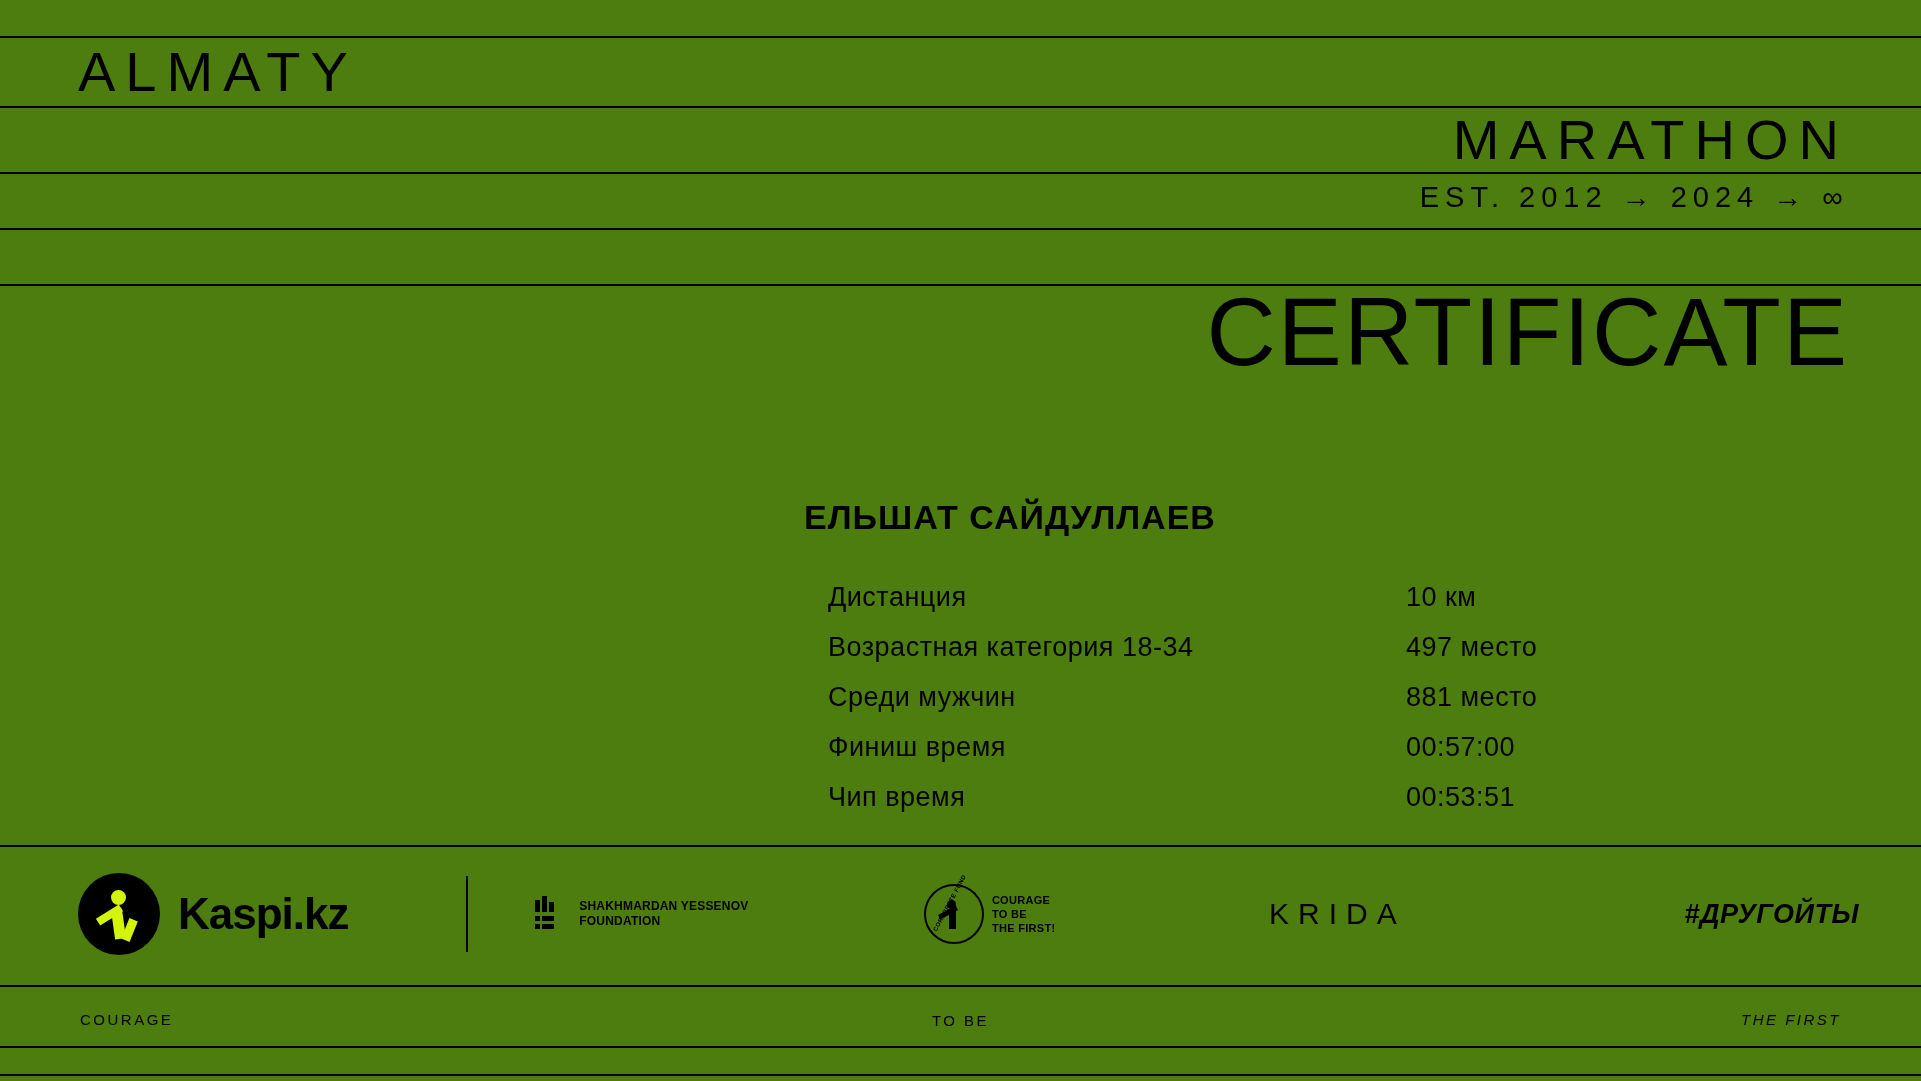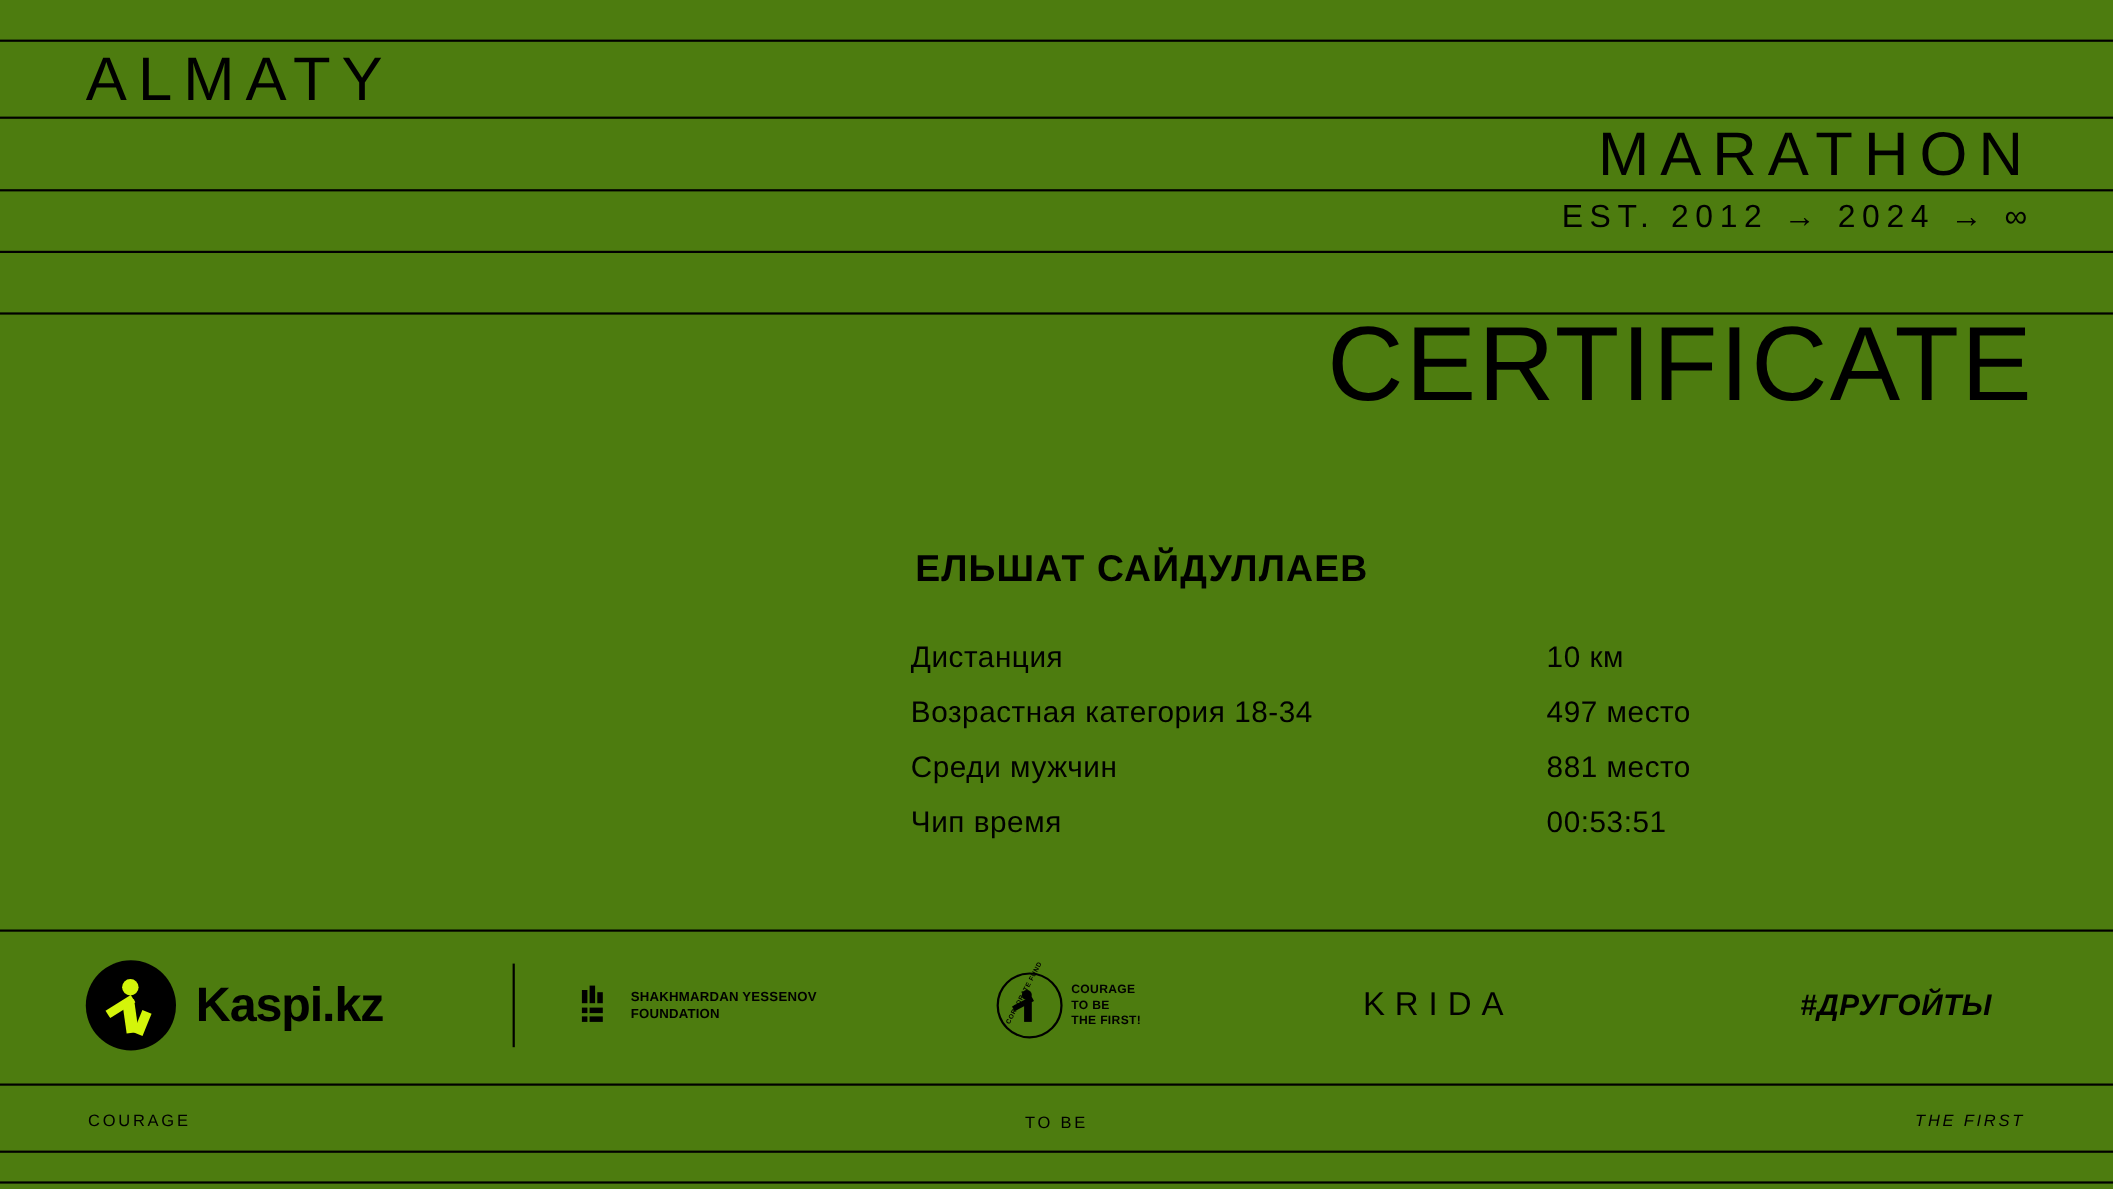--- a/index.html
+++ b/index.html
@@ -79,21 +79,21 @@
     font-size: 96px;
     letter-spacing: 2px;
     font-weight: 400;
     line-height: 1;
     white-space: nowrap;
   }
 
   
   .athlete-name {
     position: absolute;
-    left: 832px;
+    left: 804px;
     top: 500px;
     font-size: 34px;
     font-weight: 700;
     letter-spacing: 1px;
     line-height: 1;
     white-space: nowrap;
   }
   .results {
     position: absolute;
     left: 828px;
@@ -261,21 +261,21 @@
     flex: 1;
     justify-content: center;
     font-size: 30px;
     letter-spacing: 9px;
     font-weight: 400;
     white-space: nowrap;
   }
   .sp-drugoyty {
     flex: 1;
     justify-content: flex-end;
-    padding-right: 110px;
+    padding-right: 62px;
     font-size: 27px;
     font-weight: 700;
     font-style: italic;
     letter-spacing: 0.5px;
     white-space: nowrap;
   }
 
   
   .footer {
     position: absolute;
@@ -324,20 +324,24 @@
       <div class="result-label">Дистанция</div>
       <div class="result-value">10 км</div>
     </div>
     <div class="result-row">
       <div class="result-label">Возрастная категория 18-34</div>
       <div class="result-value">497 место</div>
     </div>
     <div class="result-row">
       <div class="result-label">Среди мужчин</div>
       <div class="result-value">881 место</div>
+    </div>
+    <div class="result-row">
+      <div class="result-label">Финиш время</div>
+      <div class="result-value">00:57:00</div>
     </div>
     <div class="result-row">
       <div class="result-label">Чип время</div>
       <div class="result-value">00:53:51</div>
     </div>
   </div>
 
   <div class="sponsors">
 
     <div class="sp sp-kaspi">

